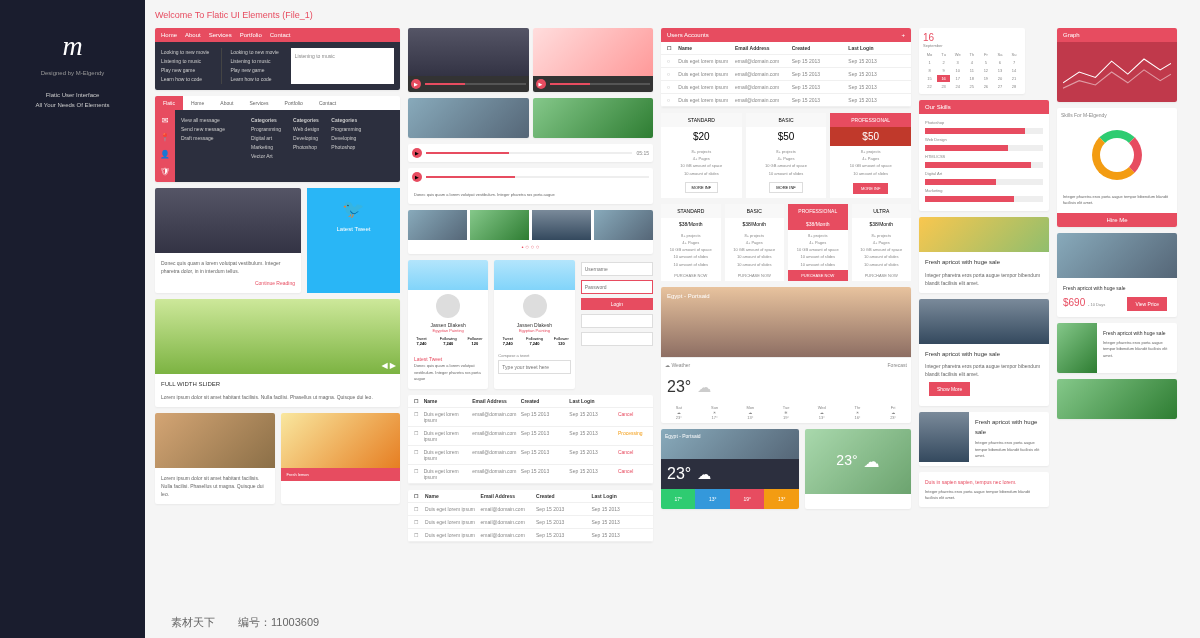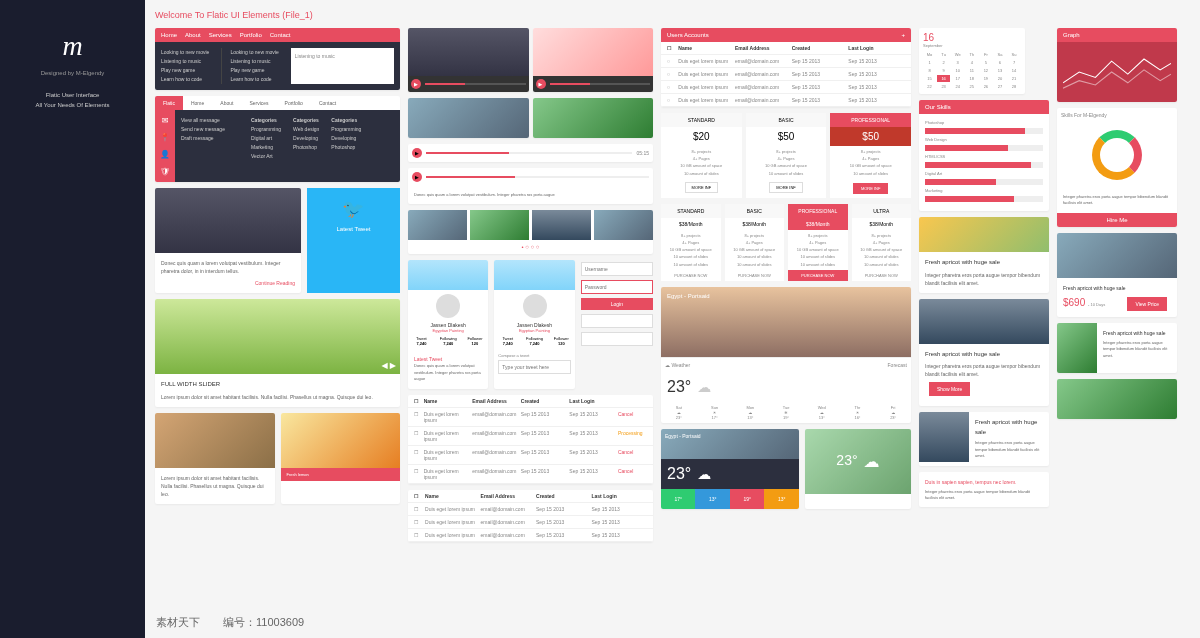--- a/index.html
+++ b/index.html
@@ -68,21 +68,21 @@
 .cal-grid{display:grid;grid-template-columns:repeat(7,1fr);gap:1px;text-align:center}
 .cal-grid>div{padding:1px}
 .cal-grid .active{background:#e74c60;color:#fff}
 .skills{padding:6px}
 .skill-bar{height:6px;background:#eee;margin:3px 0;position:relative}
 .skill-bar::after{content:'';position:absolute;left:0;top:0;height:100%;background:#e74c60}
 .sb1::after{width:85%}.sb2::after{width:70%}.sb3::after{width:90%}.sb4::after{width:60%}.sb5::after{width:75%}
 .donut{width:50px;height:50px;border-radius:50%;border:8px solid #f39c12;border-top-color:#2ecc71;border-right-color:#e74c60;margin:8px auto}
 .chart{height:60px;background:#c0394b;position:relative;padding:6px}
 .chart svg{width:100%;height:100%}
-.watermark{position:absolute;bottom:8px;left:156px;font-size:11px;color:#666}
+.watermark{position:absolute;bottom:8px;left:171px;font-size:11px;color:#666}
 .watermark .id{margin-left:20px}
 .tweet-card{background:#29b6f6;color:#fff;padding:10px;text-align:center}
 </style>
 </head>
 <body>
 
 <div class="sidebar">
   <div class="logo">m</div>
   <div class="sidebar-sub">Designed by M-Elgendy</div>
   <div class="sidebar-desc">Flatic User Interface</div>

